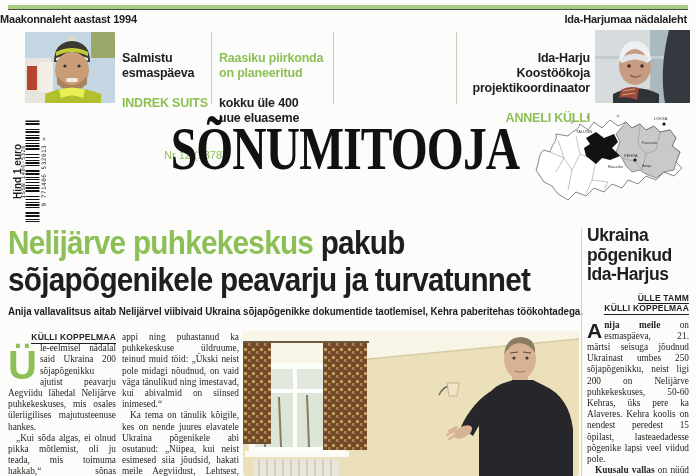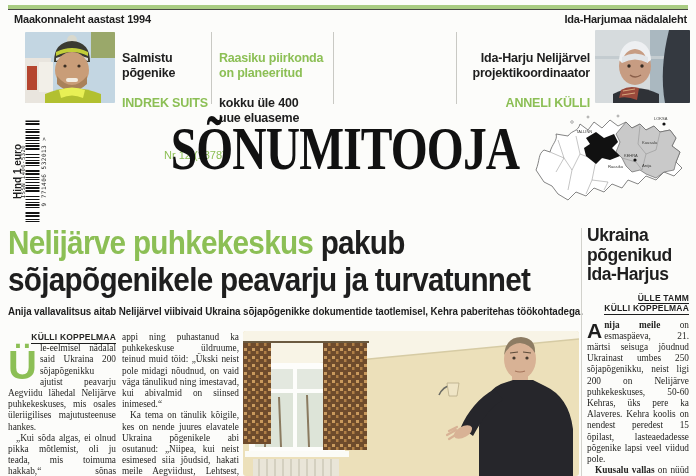--- a/index.html
+++ b/index.html
@@ -4,21 +4,21 @@
 <style>
   html,body{margin:0;padding:0;background:#e8e8e6;}
   .page{
     position:relative;width:696px;height:476px;background:#fcfcfa;
     font-family:"Liberation Sans",sans-serif;color:#1e1e1e;
     overflow:hidden;margin:0 auto;
   }
   
   .toprule{position:absolute;left:8px;right:8px;top:5px;height:4px;background:#a9cc82;border-bottom:1.5px solid #4a4a46;}
   .kicker{position:absolute;top:13px;font-size:11px;font-weight:bold;letter-spacing:-0.2px;}
-  .kicker.left{left:14px;text-align:right;}
+  .kicker.left{left:0;text-align:right;}
   .kicker.right{right:9px;}
   
   .tz{position:absolute;top:36px;font-weight:bold;font-size:12.5px;line-height:15px;white-space:pre-line;letter-spacing:-0.2px;}
   .green{color:#8cbf55;}
   .tz .green{display:block;}
   .tz .black{display:block;color:#1e1e1e;}
   .tdiv{position:absolute;top:32px;height:72px;width:1px;background:#c9c9c4;}
   .tphoto{position:absolute;border-radius:1px;overflow:hidden;}
   
   .price-vert{position:absolute;left:-38px;top:165px;width:110px;height:13px;transform:rotate(-90deg);
@@ -95,40 +95,40 @@
       <rect x="41" y="46" width="12" height="4" rx="2" fill="#f2ece2"></rect>
       <circle cx="40" cy="34" r="1.6" fill="#3c2f24"></circle>
       <circle cx="54" cy="34" r="1.6" fill="#3c2f24"></circle>
       <path d="M20,62 Q47,50 76,62 L76,71 L20,71 Z" fill="#b2c030"></path>
       <path d="M34,58 Q47,53 60,58 L58,66 Q47,61 36,66 Z" fill="#e8f055"></path>
     </svg>
   </div>
 
   <div class="tz" style="left:122px;width:86px;">
     <span class="black">Salmistu
-põgenike</span>
+esmaspäeva</span>
     <span class="green">INDREK SUITS</span>
   </div>
 
   <div class="tdiv" style="left:211px;"></div>
 
   <div class="tz" style="left:219px;width:108px;">
     <span class="green">Raasiku piirkonda
 on planeeritud</span>
     <span class="black">kokku üle 400
 uue eluaseme</span>
   </div>
 
   <div class="tdiv" style="left:333px;"></div>
 
 
   <div class="tdiv" style="left:456px;"></div>
 
   <div class="tz" style="left:462px;width:128px;text-align:right;">
-    <span class="black">Ida-Harju Nelijärvel
+    <span class="black">Ida-Harju Koostöökoja
 projektikoordinaator</span>
     <span class="green">ANNELI KÜLLI</span>
   </div>
 
   <div class="tphoto" style="left:595px;top:30px;width:95px;height:73px;">
     <svg width="95" height="73" viewBox="0 0 95 73">
       <rect width="95" height="73" fill="#d6dbdd"></rect>
       <rect x="55" y="0" width="40" height="73" fill="#aab8c0"></rect>
       <rect x="0" y="26" width="95" height="3" fill="#c4ccd0"></rect>
       <path d="M74,0 L95,0 L95,73 L70,73 Q64,40 74,0 Z" fill="#343940"></path>

